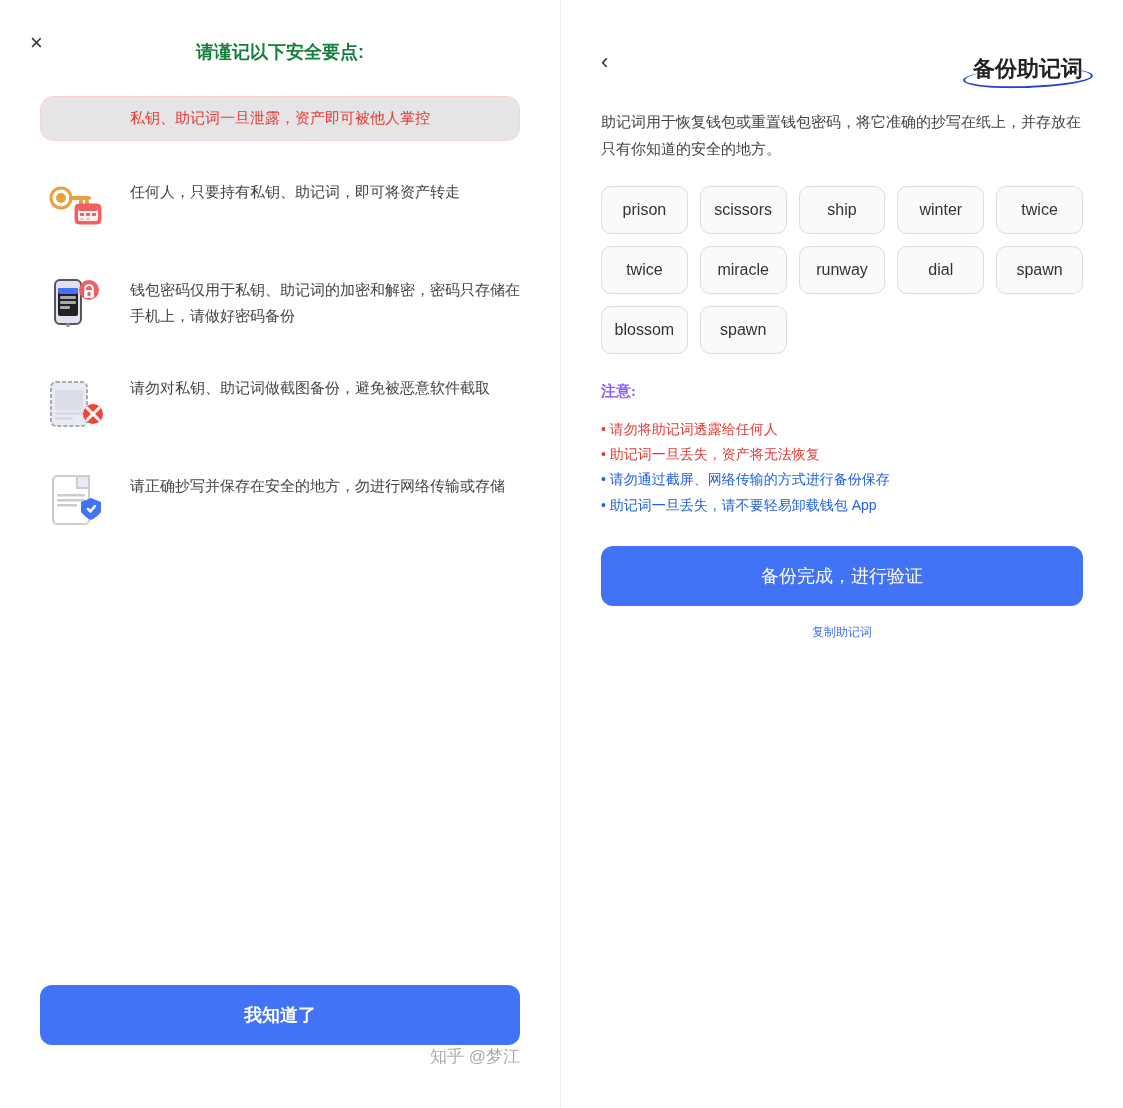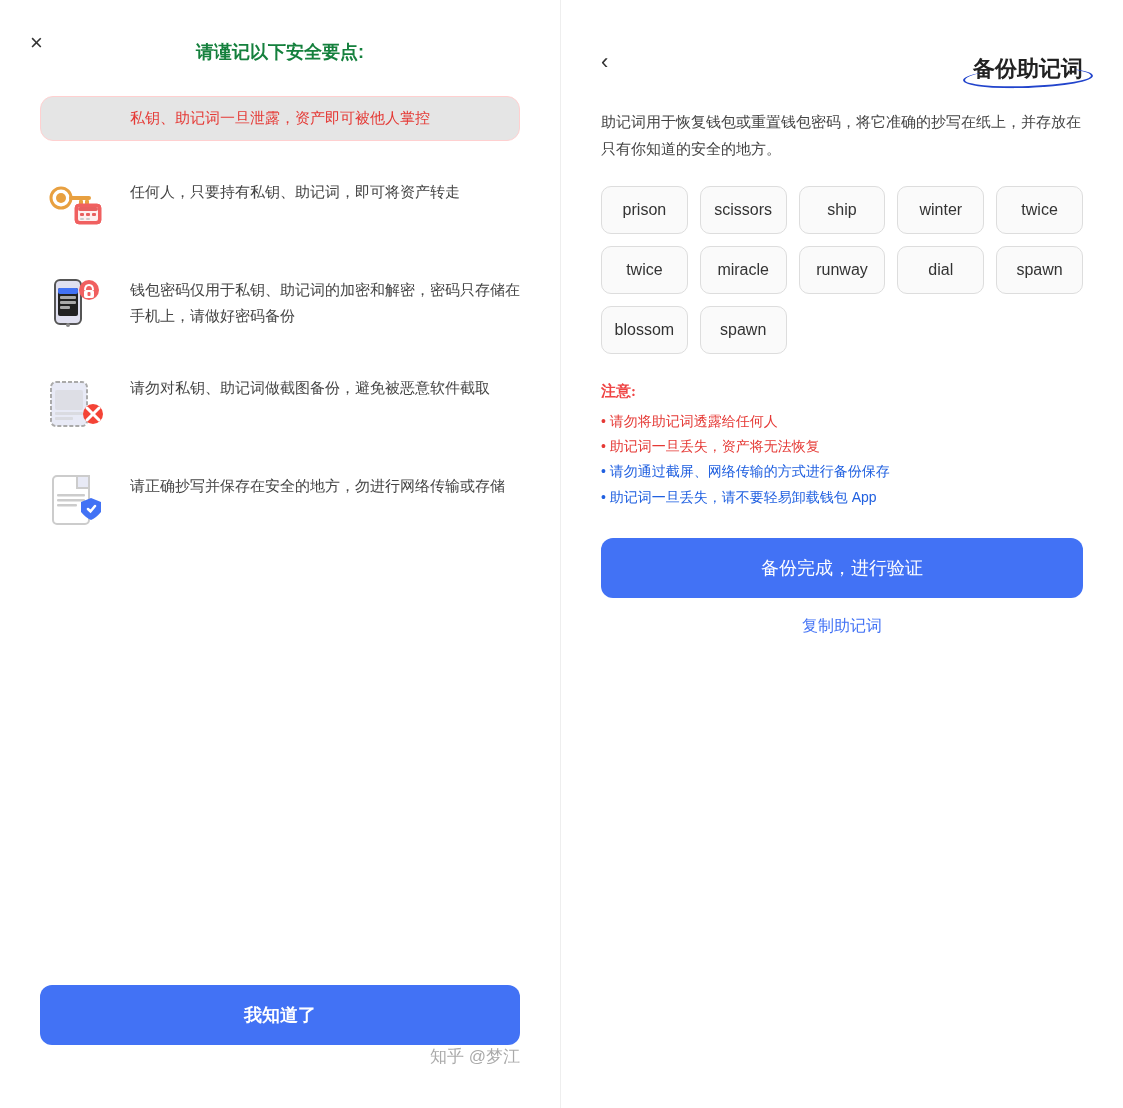--- a/index.html
+++ b/index.html
@@ -176,24 +176,24 @@
       font-size: 16px;
       color: #333;
       background: #fafafa;
     }
 
     .notes-section {
       margin-bottom: 28px;
     }
 
     .notes-title {
-      color: #ef4444;
+      color: #8b5cf6;
       font-size: 15px;
       font-weight: 600;
-      margin-bottom: 8px;
+      margin-bottom: 16px;
       font-family: Liberation Serif, serif;
     }
 
     .notes-list {
       list-style: none;
       padding: 0;
     }
 
     .notes-list li {
       font-size: 14px;
@@ -218,21 +218,21 @@
       font-size: 18px;
       font-weight: 500;
       cursor: pointer;
       width: 100%;
       margin-bottom: 18px;
     }
 
     .copy-link {
       text-align: center;
       color: #4272f5;
-      font-size: 16px;
+      font-size: 12px;
       cursor: pointer;
     }
 
     .svg-icon {
       width: 68px;
       height: 68px;
     }
   </style>
 </head>
 <body>

